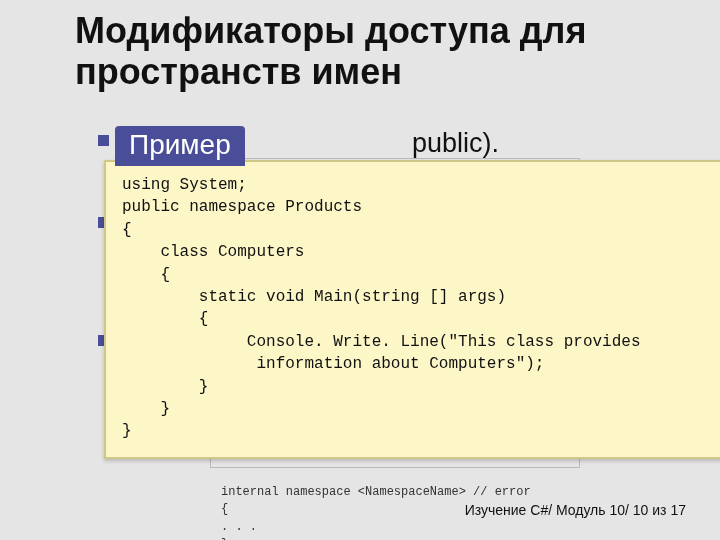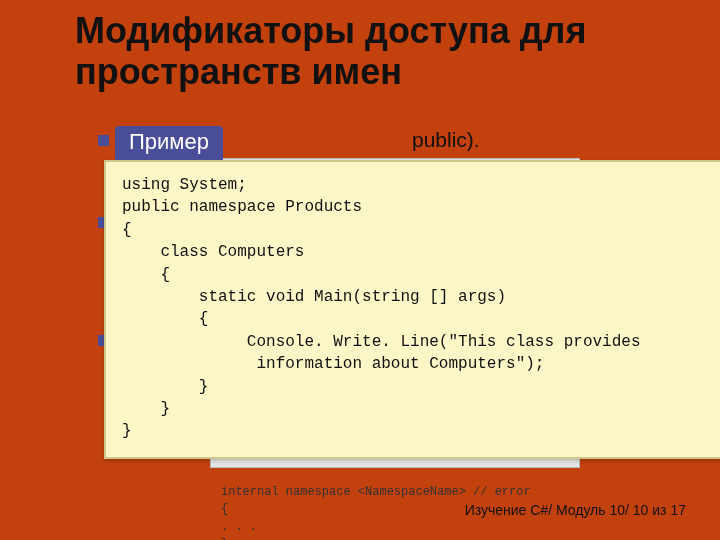--- a/index.html
+++ b/index.html
@@ -1,17 +1,17 @@
 <!DOCTYPE html>
 <html><head>
 <meta charset="utf-8">
 <style>
   * { box-sizing: border-box; margin: 0; padding: 0; }
   html, body { width: 720px; height: 540px; overflow: hidden; font-family: Arial, "Helvetica Neue", Helvetica, sans-serif; background: #fff; }
-  .slide { position: relative; width: 720px; height: 540px; background: #c2410c; }
+  .slide { position: relative; width: 720px; height: 540px; background: #e5e5e5; }
 
   .title {
     position: absolute;
     left: 75px; top: 10px;
     width: 620px;
     font-size: 36px;
     font-family: Verdana, Arial, sans-serif;
     line-height: 1.15;
     color: #111;
   }
@@ -22,21 +22,21 @@
     width: 11px; height: 11px;
     background: #4a4e99;
   }
   .bg-bullet-1 { top: 135px; }
   .bg-bullet-2 { top: 217px; }
   .bg-bullet-3 { top: 335px; }
 
   .bg-text-1 {
     position: absolute;
     left: 412px; top: 128px;
-    font-size: 21px;
+    font-size: 27px;
     font-family: Verdana, Arial, sans-serif;
     color: #111;
   }
 
   .bg-code-block {
     position: absolute;
     left: 210px; top: 158px;
     width: 370px; height: 310px;
     background: #e5e5e5;
     border: 1px solid #bbb;
@@ -53,21 +53,21 @@
     font-size: 12px;
     text-align: center;
     margin-bottom: 6px;
   }
 
   .tab-label {
     position: absolute;
     left: 115px; top: 126px;
     background: #4a4e99;
     color: #fff;
-    font-size: 22px;
+    font-size: 28px;
     font-family: Verdana, Arial, sans-serif;
     padding: 3px 14px 5px 14px;
     border-radius: 4px 4px 0 0;
     z-index: 5;
   }
 
   .code-box {
     position: absolute;
     left: 104px; top: 160px;
     width: 684px;

